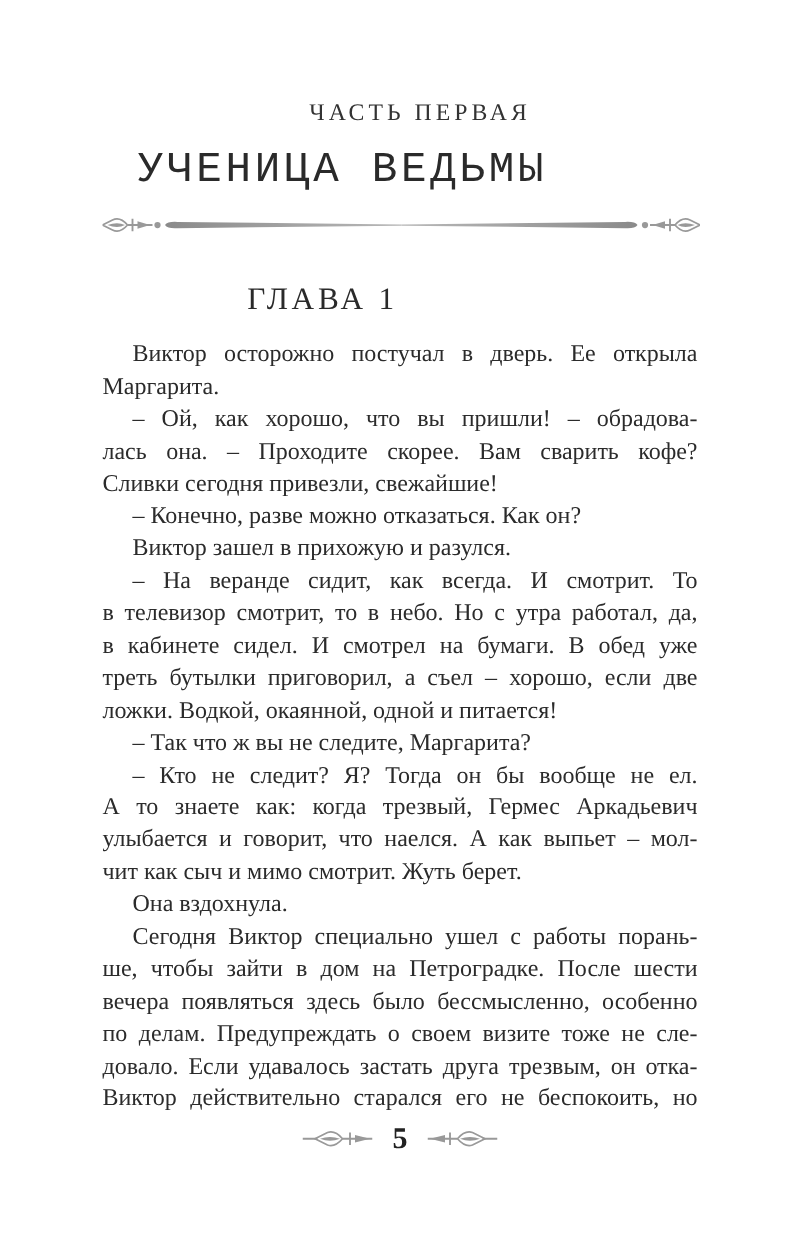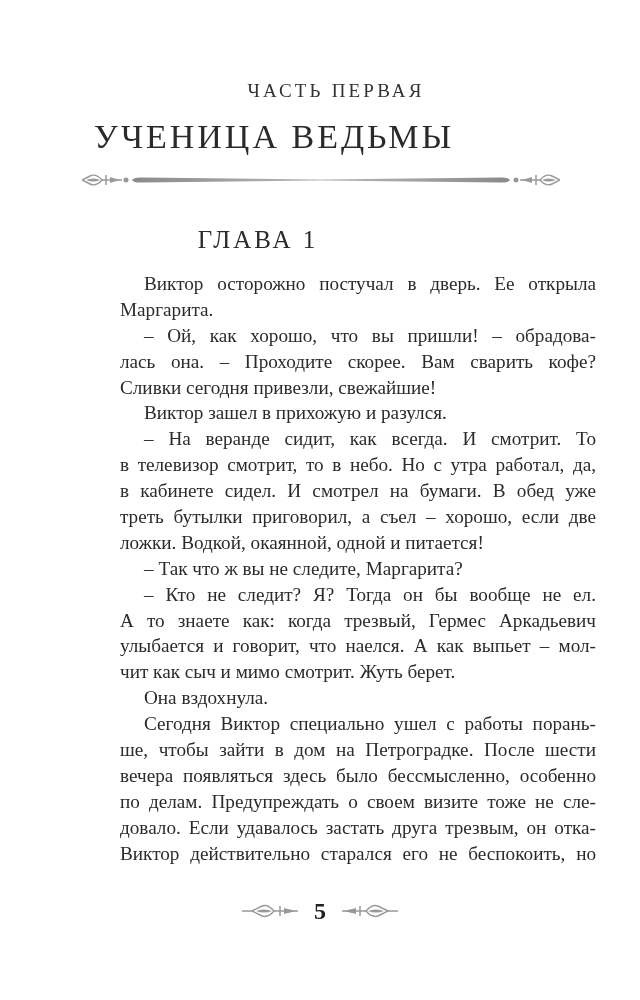--- a/index.html
+++ b/index.html
@@ -11,31 +11,32 @@
   }
   .part-label {
     position: absolute; top: 80px; left: 16px; width: 640px;
     text-align: center; font-size: 19px; letter-spacing: 3.2px;
     color: #333;
   }
   .part-title {
     position: absolute; top: 118px; left: 0; width: 548px;
     text-align: center; font-size: 34px; letter-spacing: 3px;
     color: #2a2a2a;
+    font-family: Liberation Mono, monospace;
   }
   .divider {
     position: absolute; top: 166px; left: 82px; width: 478px; height: 28px;
   }
   .chapter-title {
     position: absolute; top: 226px; left: 0; width: 516px;
     text-align: center; font-size: 25px; letter-spacing: 3px; color: #2a2a2a;
   }
   .body-text {
     position: absolute; top: 271px; left: 82px; width: 476px;
-    font-size: 19.2px; line-height: 25.9px; color: #2b2b2b; margin-left: 38px;
+    font-size: 19.2px; line-height: 25.9px; color: #2b2b2b;
   }
   .line { display: block; white-space: nowrap; text-align: justify; text-align-last: justify; height: 25.9px; }
   .line.last { text-align-last: left; }
   .line.indent { padding-left: 24px; }
   .footer {
     position: absolute; top: 896px; left: 0; width: 640px; height: 30px;
     display: flex; justify-content: center; align-items: center; gap: 10px;
   }
   .page-number { font-size: 24px; font-weight: bold; color: #222; padding: 0 6px; }
 </style>
@@ -79,20 +80,21 @@
   </svg>
 
   <div class="chapter-title">ГЛАВА 1</div>
 
   <div class="body-text">
     <span class="line indent">Виктор осторожно постучал в дверь. Ее открыла</span>
     <span class="line last">Маргарита.</span>
     <span class="line indent">– Ой, как хорошо, что вы пришли! – обрадова-</span>
     <span class="line">лась она. – Проходите скорее. Вам сварить кофе?</span>
     <span class="line last">Сливки сегодня привезли, свежайшие!</span>
+    <span class="line indent last">– Конечно, разве можно отказаться. Как он?</span>
     <span class="line indent last">Виктор зашел в прихожую и разулся.</span>
     <span class="line indent">– На веранде сидит, как всегда. И смотрит. То</span>
     <span class="line">в телевизор смотрит, то в небо. Но с утра работал, да,</span>
     <span class="line">в кабинете сидел. И смотрел на бумаги. В обед уже</span>
     <span class="line">треть бутылки приговорил, а съел – хорошо, если две</span>
     <span class="line last">ложки. Водкой, окаянной, одной и питается!</span>
     <span class="line indent last">– Так что ж вы не следите, Маргарита?</span>
     <span class="line indent">– Кто не следит? Я? Тогда он бы вообще не ел.</span>
     <span class="line">А то знаете как: когда трезвый, Гермес Аркадьевич</span>
     <span class="line">улыбается и говорит, что наелся. А как выпьет – мол-</span>

